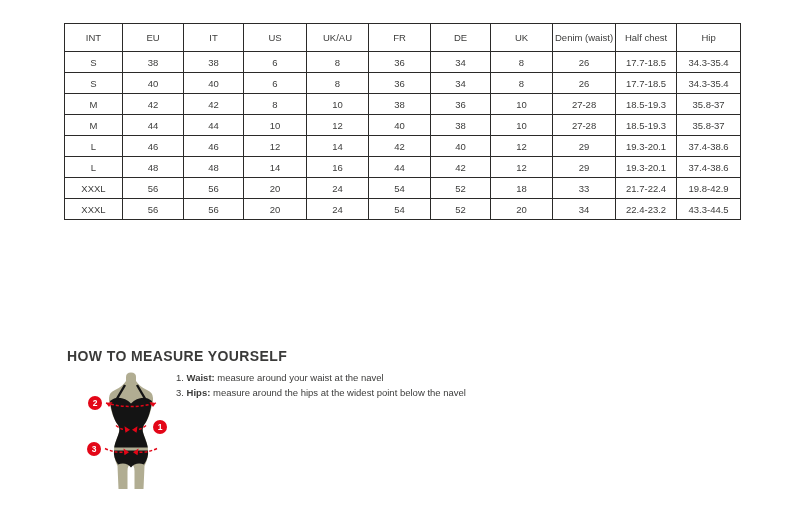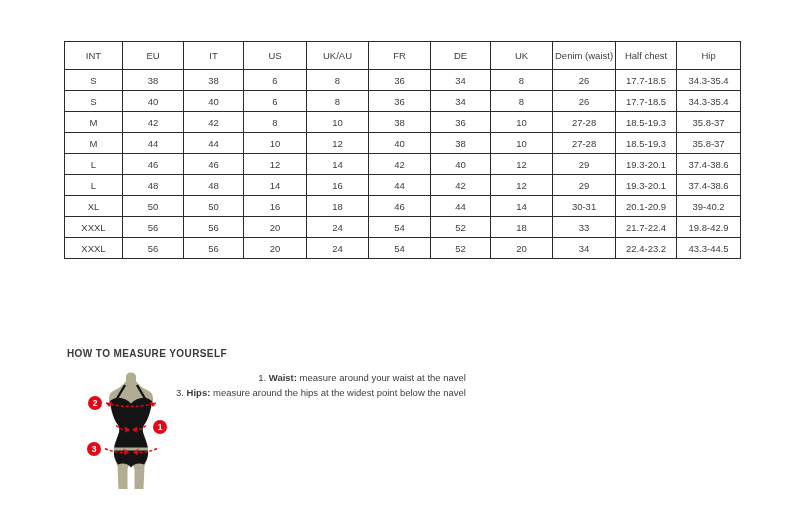--- a/index.html
+++ b/index.html
@@ -5,21 +5,21 @@
   * { margin:0; padding:0; box-sizing:border-box; }
   html,body { background:#ffffff; }
   body {
     width:798px; height:519px; position:relative; overflow:hidden;
     font-family:"Liberation Sans", sans-serif; color:#3c3c3b;
   }
   
   .size-table {
     position:absolute; left:64px; top:23px;
     border-collapse:collapse; table-layout:fixed;
-    font-size:9.5px; color:#3c3c3b;margin-top:18px;
+    font-size:9.5px; color:#3c3c3b;
   }
   .size-table th, .size-table td {
     border:1px solid #2b2a29; text-align:center; vertical-align:middle;
     font-weight:normal; padding:0 2px; white-space:nowrap;
   }
   .size-table thead th { height:28px; }
   .size-table tbody td { height:21px; }
   .size-table th:nth-child(1){width:58px}
   .size-table th:nth-child(2){width:61px}
   .size-table th:nth-child(3){width:60px}
@@ -27,26 +27,26 @@
   .size-table th:nth-child(5){width:62px}
   .size-table th:nth-child(6){width:62px}
   .size-table th:nth-child(7){width:60px}
   .size-table th:nth-child(8){width:62px}
   .size-table th:nth-child(9){width:62px}
   .size-table th:nth-child(10){width:61px}
   .size-table th:nth-child(11){width:64px}
   
   .howto-title {
     position:absolute; left:67px; top:348px;
-    font-size:10px; font-weight:bold; letter-spacing:0.4px; color:#3a3a39;
+    font-size:14px; font-weight:bold; letter-spacing:0.4px; color:#3a3a39;
   }
   .figure-wrap { position:absolute; left:84px; top:370px; width:96px; height:122px; }
   .steps {
     position:absolute; left:176px; top:373px; list-style:none;
-    font-size:9.5px; color:#3c3c3b;text-align:right;
+    font-size:9.5px; color:#3c3c3b;
   }
   .steps li { margin-bottom:4.5px; line-height:10px; white-space:nowrap; }
   .steps .term { font-weight:bold; }
 </style>
 </head>
 <body>
 
 <table class="size-table">
   <thead>
     <tr>
@@ -134,33 +134,20 @@
         <td>48</td>
         <td>48</td>
         <td>14</td>
         <td>16</td>
         <td>44</td>
         <td>42</td>
         <td>12</td>
         <td>29</td>
         <td>19.3-20.1</td>
         <td>37.4-38.6</td>
-      </tr>
-      <tr>
-        <td>XL</td>
-        <td>50</td>
-        <td>50</td>
-        <td>16</td>
-        <td>18</td>
-        <td>46</td>
-        <td>44</td>
-        <td>14</td>
-        <td>30-31</td>
-        <td>20.1-20.9</td>
-        <td>39-40.2</td>
       </tr>
       <tr>
         <td>XXXL</td>
         <td>56</td>
         <td>56</td>
         <td>20</td>
         <td>24</td>
         <td>54</td>
         <td>52</td>
         <td>18</td>

